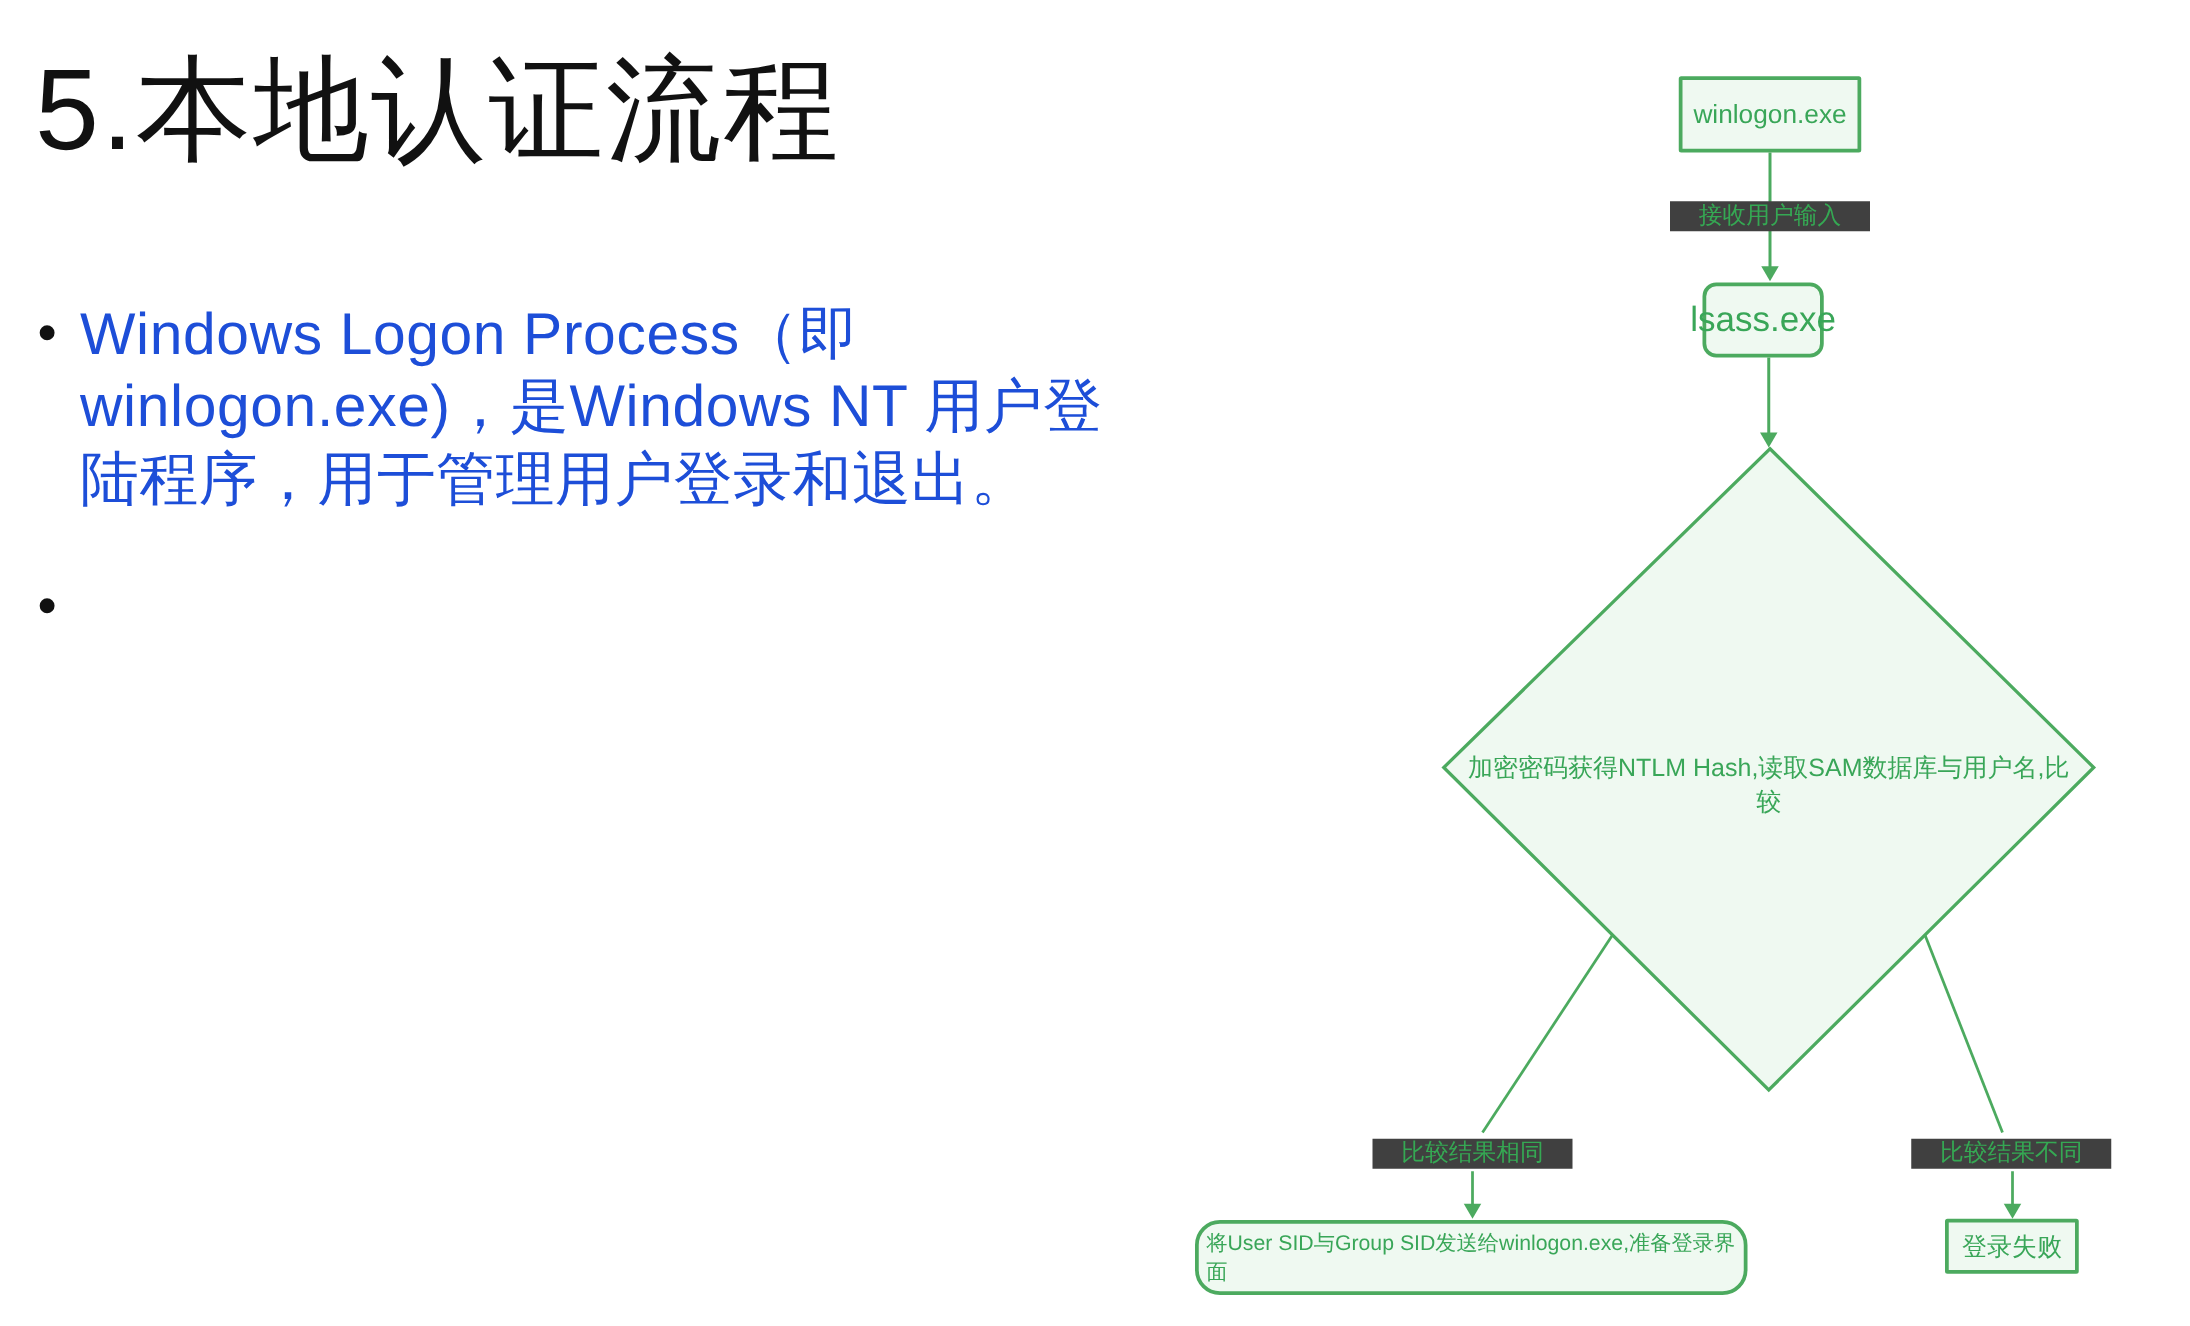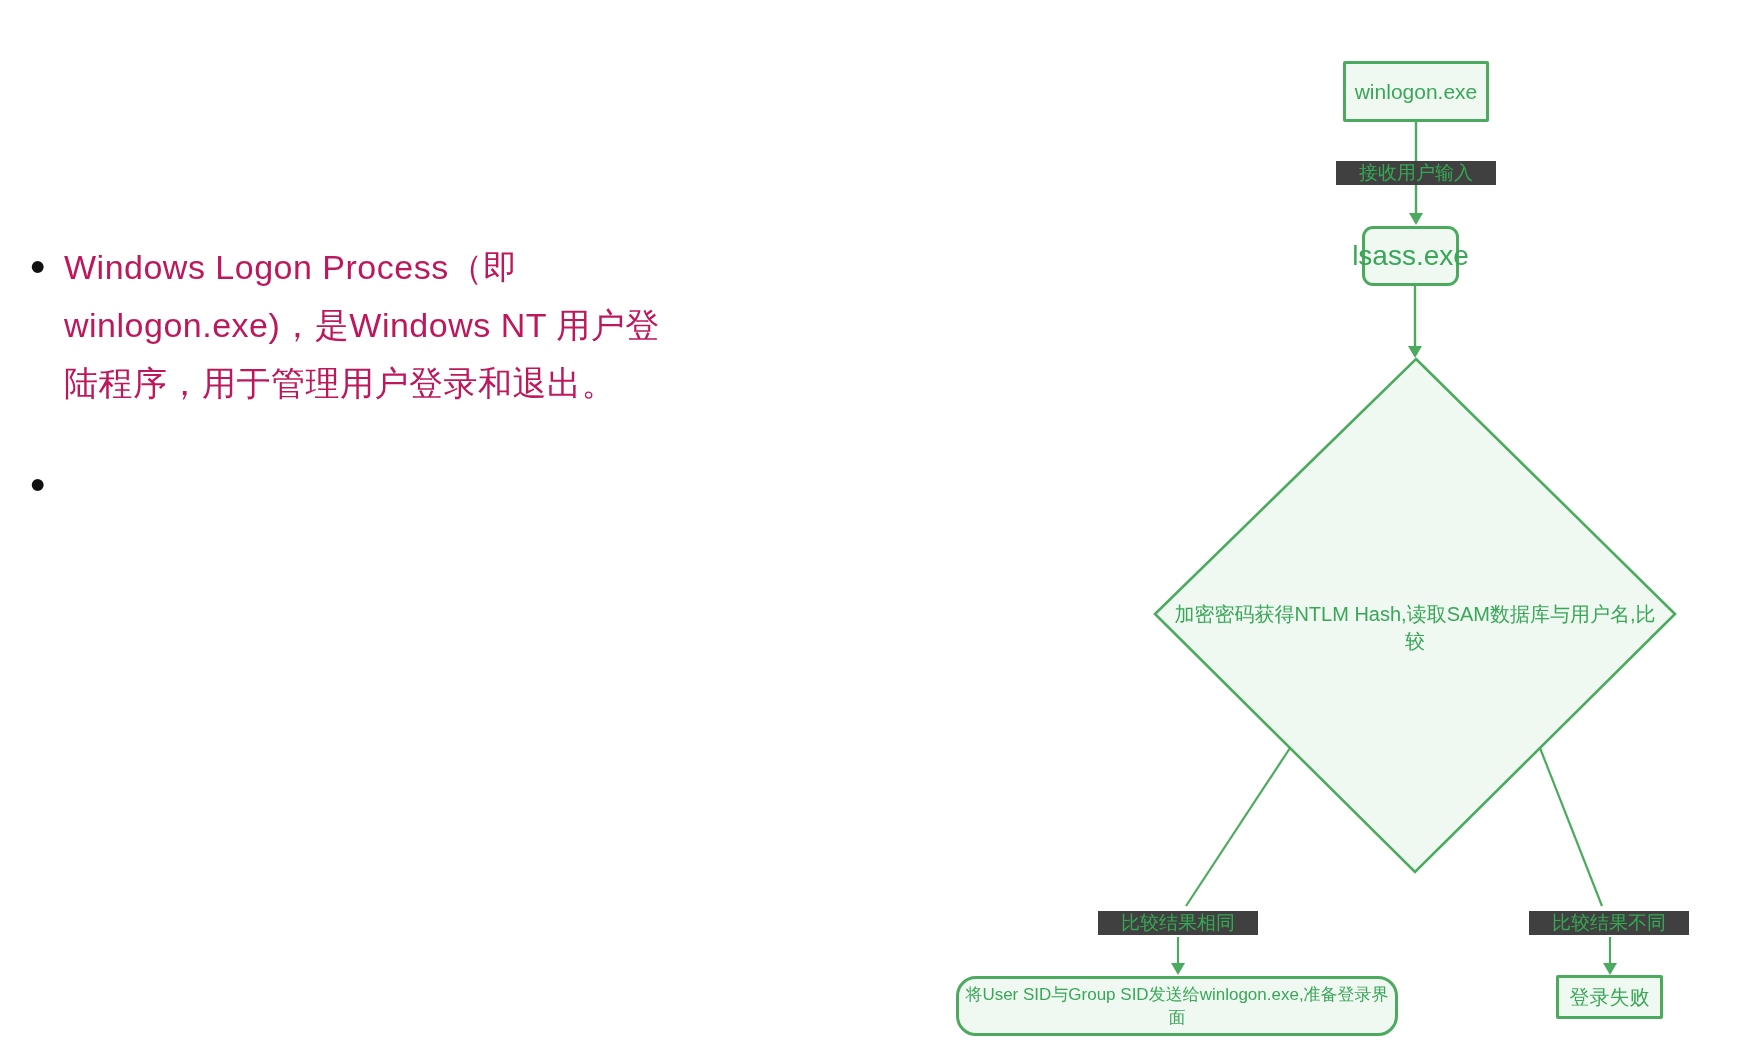--- a/index.html
+++ b/index.html
@@ -14,29 +14,29 @@
     font-size:92px;line-height:1.1;color:#111111;
     letter-spacing:2px;white-space:nowrap;
   }
   .bullets{position:absolute;left:30px;top:238px;width:1120px;}
   .bullet-item{display:flex;align-items:flex-start;}
   .bullet-item + .bullet-item{margin-top:44px;}
   .bullet-dot{
     width:34px;flex:0 0 34px;font-size:44px;line-height:58px;color:#111111;
   }
   .bullet-text{
-    font-size:34px;line-height:58px;color:#be185d;
+    font-size:47px;line-height:58px;color:#1d4ed8;
     white-space:pre-line;letter-spacing:0.5px;
   }
   
   .flow-svg{position:absolute;left:0;top:0;width:1752px;height:1061px;}
   .flow-node{
     position:absolute;display:flex;align-items:center;justify-content:center;
     border:3px solid #4caa5f;background:#eff9f1;color:#39a658;
-    text-align:center;border-radius:2px;
+    border-radius:2px;
   }
   .flow-node.rounded{border-radius:11px;}
   .node-winlogon{left:1343px;top:61px;width:146px;height:61px;font-size:21px;}
   .node-lsass{left:1362px;top:226px;width:97px;height:60px;font-size:28px;}
   .node-success{left:956px;top:976px;width:442px;height:60px;font-size:17px;padding:0 6px;border-radius:20px;}
   .node-fail{left:1556px;top:975px;width:107px;height:44px;font-size:20px;}
   .diamond-label{
     position:absolute;left:1165px;top:601px;width:500px;
     text-align:center;font-size:20px;color:#39a658;
   }
@@ -46,20 +46,21 @@
   }
   .edge-label-1{left:1336px;top:161px;}
   .edge-label-2{left:1098px;top:911px;}
   .edge-label-3{left:1529px;top:911px;}
 </style>
 </head>
 <body>
 
 <div class="canvas">
 
+  <div class="slide-title">5.本地认证流程</div>
 
   <div class="bullets">
     <div class="bullet-item">
       <span class="bullet-dot">•</span>
       <div class="bullet-text">Windows Logon Process（即
 winlogon.exe)，是Windows NT 用户登
 陆程序，用于管理用户登录和退出。</div>
     </div>
     <div class="bullet-item">
       <span class="bullet-dot">•</span>

